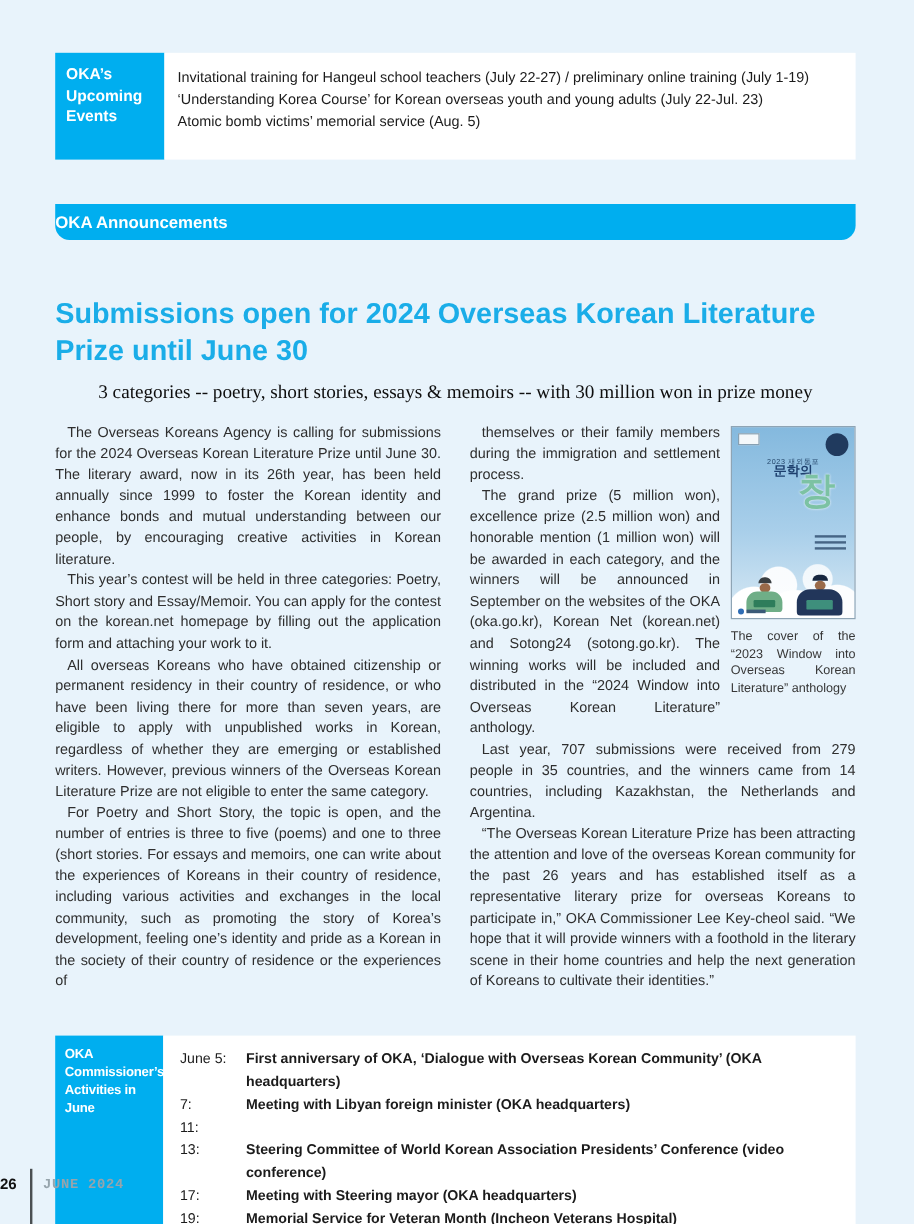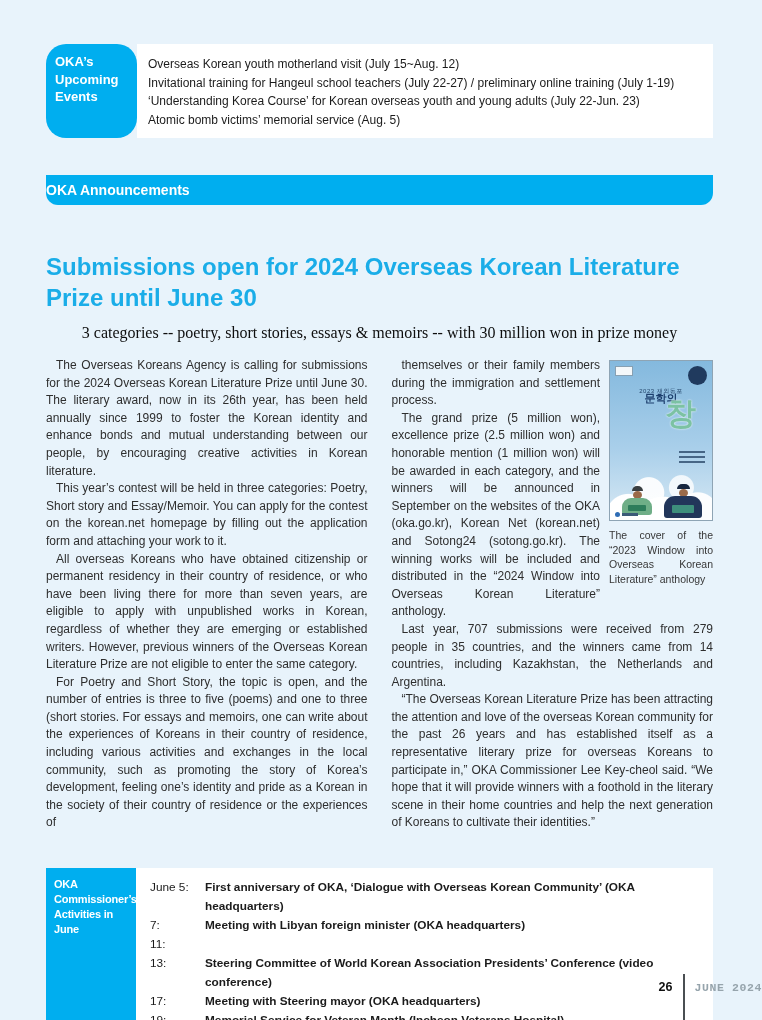--- a/index.html
+++ b/index.html
@@ -9,21 +9,21 @@
     background:#e8f3fb; overflow:hidden;
     font-family:"Liberation Sans", sans-serif; color:#2d2d2d;
   }
   .content { padding:0 49px 0 46px; }
 
   
   .band { display:flex; margin-top:44px; }
   .band-label {
     background:#00aeef; color:#fff; font-weight:bold;
   }
-  .events-label { width:91px; min-height:89px; font-size:13px; line-height:17.5px; padding:9px 9px;border-radius:20px; }
+  .events-label { width:91px; min-height:89px; font-size:13px; line-height:17.5px; padding:9px 9px; }
   .band-body { flex:1; background:#ffffff; }
   .events-body { padding:11px 11px 9px; min-height:89px; }
   .event-line { font-size:12px; line-height:18.5px; color:#1b1b1b; }
 
   
   .banner {
     margin-top:37px; height:30px; background:#00aeef;
     border-radius:0 0 12px 12px; color:#fff; font-weight:bold;
     font-size:14px; line-height:30px; 
   }
@@ -77,37 +77,36 @@
 
   
   .activities { margin-top:36px; }
   .act-label { width:90px; min-height:167px; font-size:11px; line-height:15px; padding:9px 8px; letter-spacing:-0.2px; }
   .act-body { padding:10px 14px 9px; min-height:167px; }
   .act-row { display:flex; font-size:11.8px; line-height:19px; color:#1b1b1b; }
   .act-date { flex:0 0 50px; text-align:left; white-space:nowrap; }
   .act-text { flex:1; margin-left:5px;font-weight:bold; }
 
   
-  .footer { position:absolute; top:974px; left:0; width:100%; display:flex; justify-content:flex-end; }
+  .footer { position:absolute; top:974px; left:0; width:100%; display:flex; justify-content:flex-start; }
   .pageno { font-weight:bold; font-size:12.5px; color:#101010; margin-top:6px; }
   .vline { width:2px; height:46px; background:#4a4f52; margin:0 9px 0 11px; }
   .issue { font-size:11.5px; font-weight:bold; color:#96a4ac; letter-spacing:0.6px; margin-top:7px;font-family:Liberation Mono, monospace; }
 </style>
 </head>
 <body>
 
 <div class="page">
   <div class="content">
 
     <div class="band">
       <div class="band-label events-label">OKA’s Upcoming Events</div>
       <div class="band-body events-body">
-        <div class="event-line">Overseas Korean youth motherland visit (July 15~Aug. 12)</div>
         <div class="event-line">Invitational training for Hangeul school teachers (July 22-27) / preliminary online training (July 1-19)</div>
-        <div class="event-line">‘Understanding Korea Course’ for Korean overseas youth and young adults (July 22-Jun. 23)</div>
+        <div class="event-line">‘Understanding Korea Course’ for Korean overseas youth and young adults (July 22-Jul. 23)</div>
         <div class="event-line">Atomic bomb victims’ memorial service (Aug. 5)</div>
       </div>
     </div>
 
     <div class="banner">OKA Announcements</div>
 
     <div class="title">
       <div>Submissions open for 2024 Overseas Korean Literature</div>
       <div>Prize until June 30</div>
     </div>

